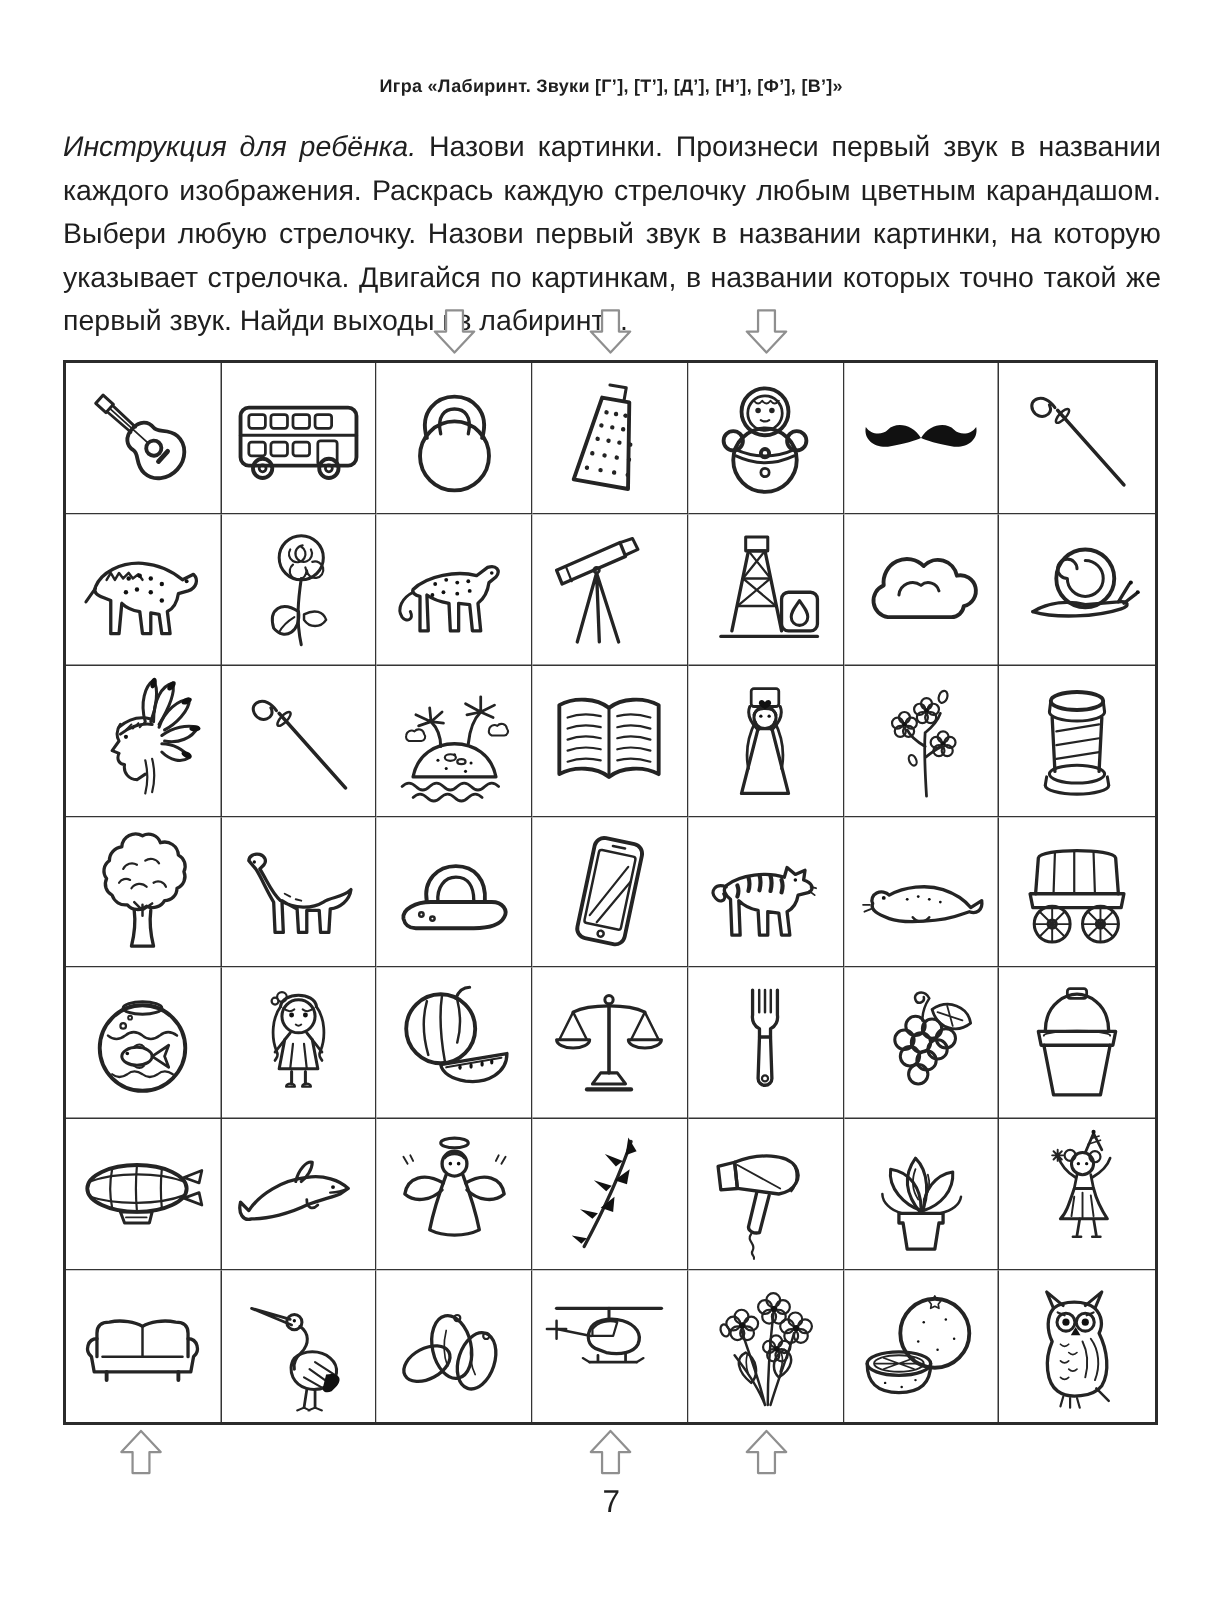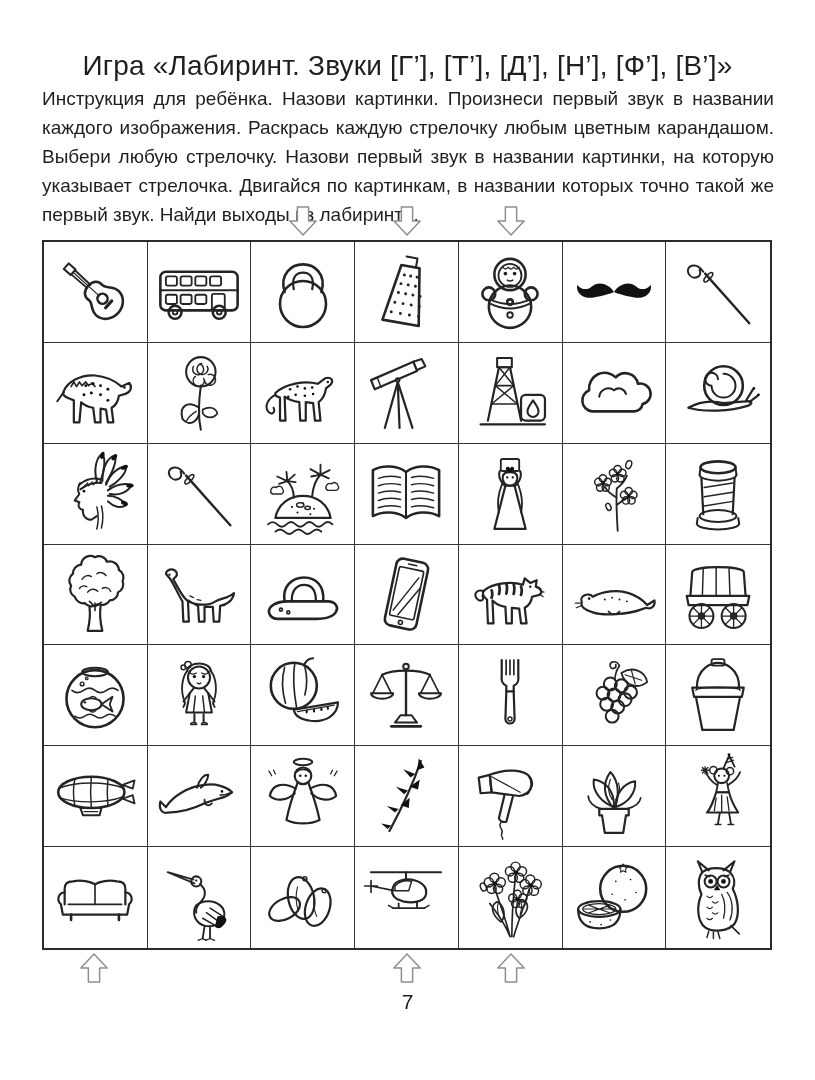--- a/index.html
+++ b/index.html
@@ -1,22 +1,22 @@
 <!DOCTYPE html>
 <html><head>
 <meta charset="utf-8">
 <style>
   html,body{margin:0;padding:0;background:#fff;}
   .page{position:relative;width:815px;height:1080px;background:#ffffff;overflow:hidden;
         font-family:"Liberation Sans", sans-serif;color:#1f1f1f;}
   .title{position:absolute;top:50px;left:0;width:100%;text-align:center;
-         font-size:28px;font-weight:normal;letter-spacing:.2px;}
+         font-size:12px;font-weight:bold;letter-spacing:.2px;}
   .instructions{position:absolute;top:84px;left:42px;width:732px;
                 font-size:19px;line-height:29px;text-align:justify;}
-  .instructions .lead{}
+  .instructions .lead{font-style:italic;}
   .arrow{position:absolute;width:30px;height:32px;}
   .arrow svg{width:30px;height:32px;display:block;}
   .grid{position:absolute;top:240px;left:42px;width:730px;height:710px;
         border:2px solid #2b2b2b;box-sizing:border-box;
         display:grid;grid-template-columns:repeat(7,1fr);grid-template-rows:repeat(7,1fr);}
   .cell{border-right:1.4px solid #343434;border-bottom:1.4px solid #343434;
         display:flex;align-items:center;justify-content:center;overflow:hidden;background:#fff;}
   .cell:nth-child(7n){border-right:none;}
   .cell:nth-child(n+43){border-bottom:none;}
   .cell svg{width:92px;height:92px;}

